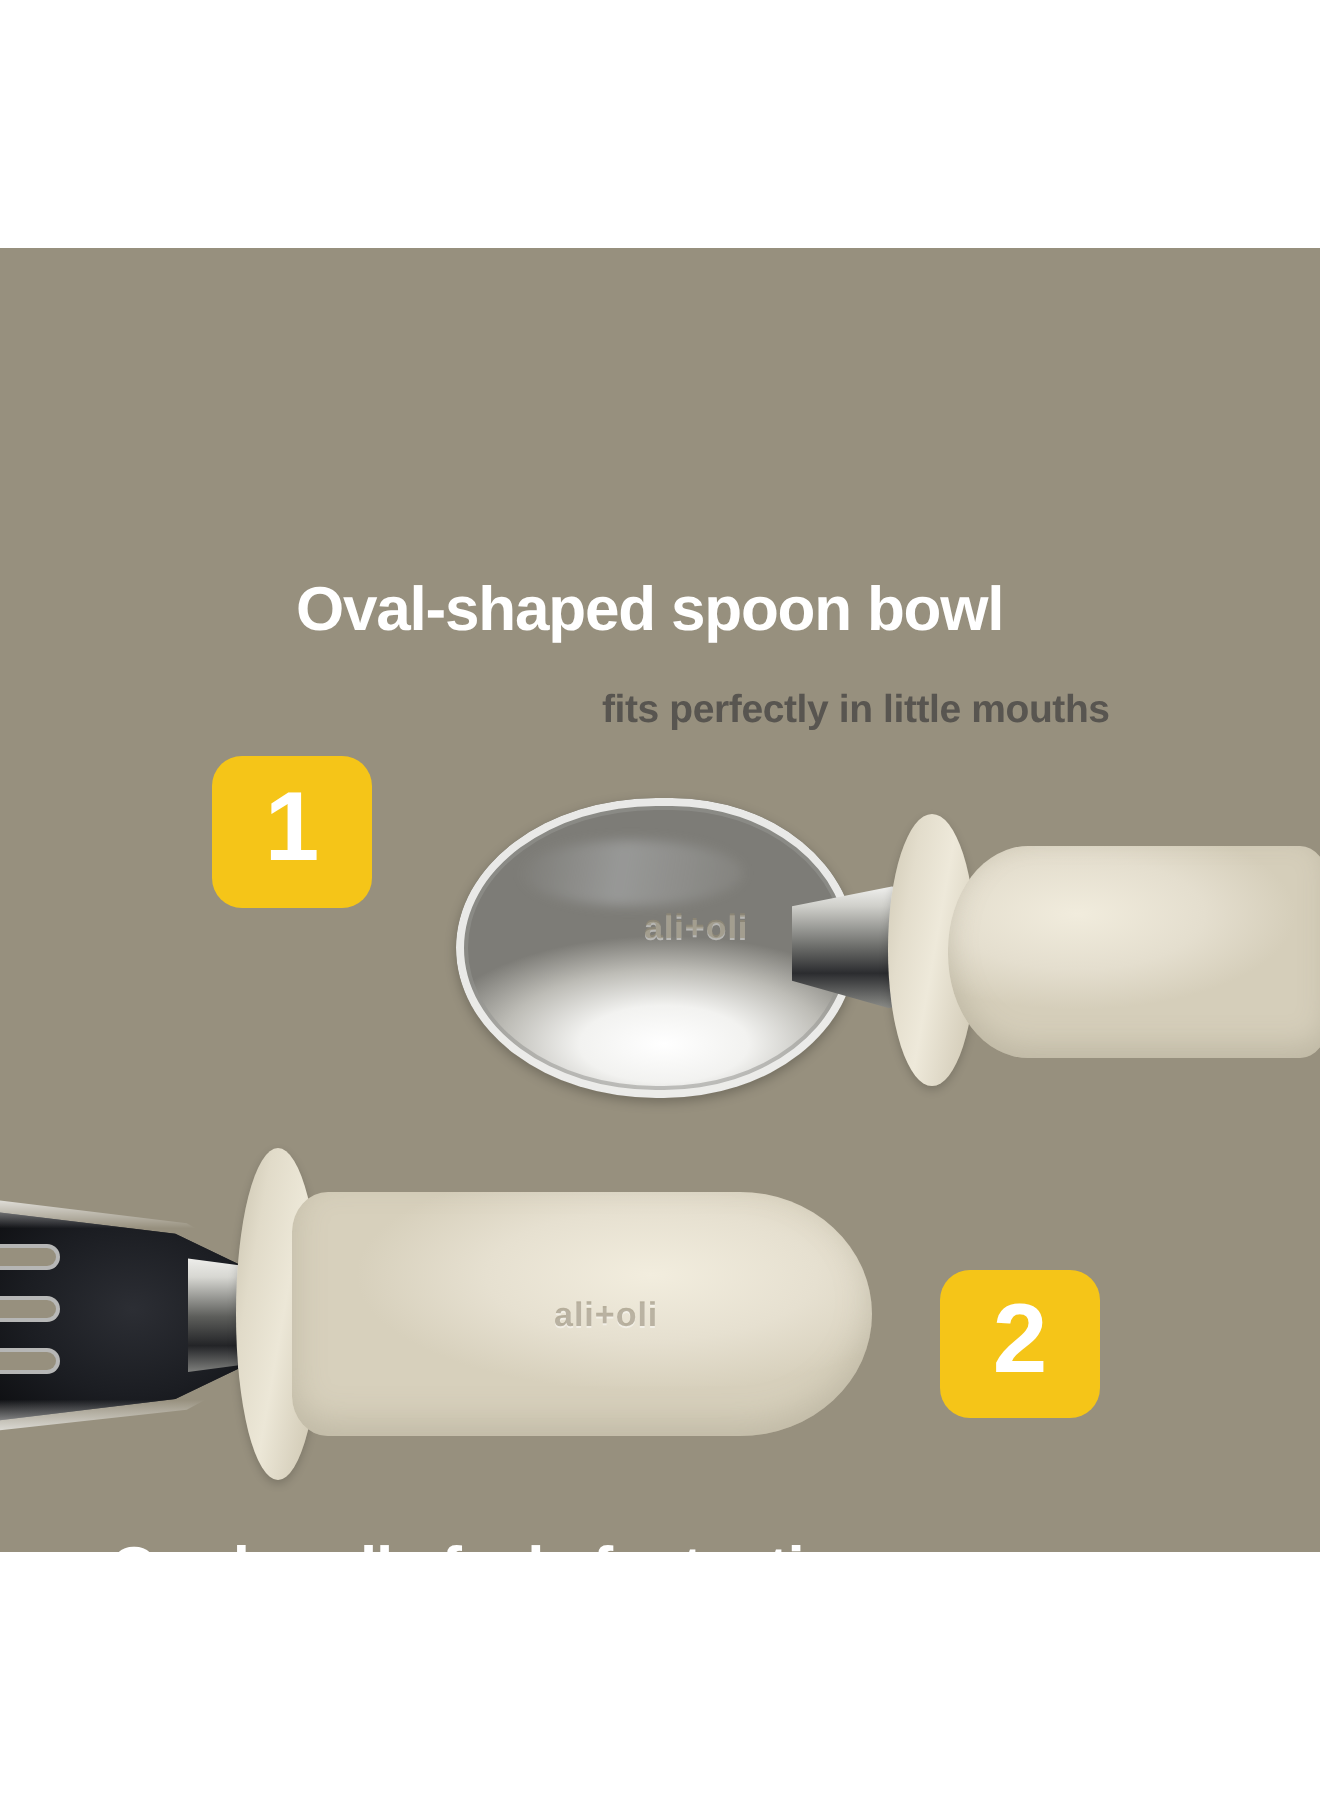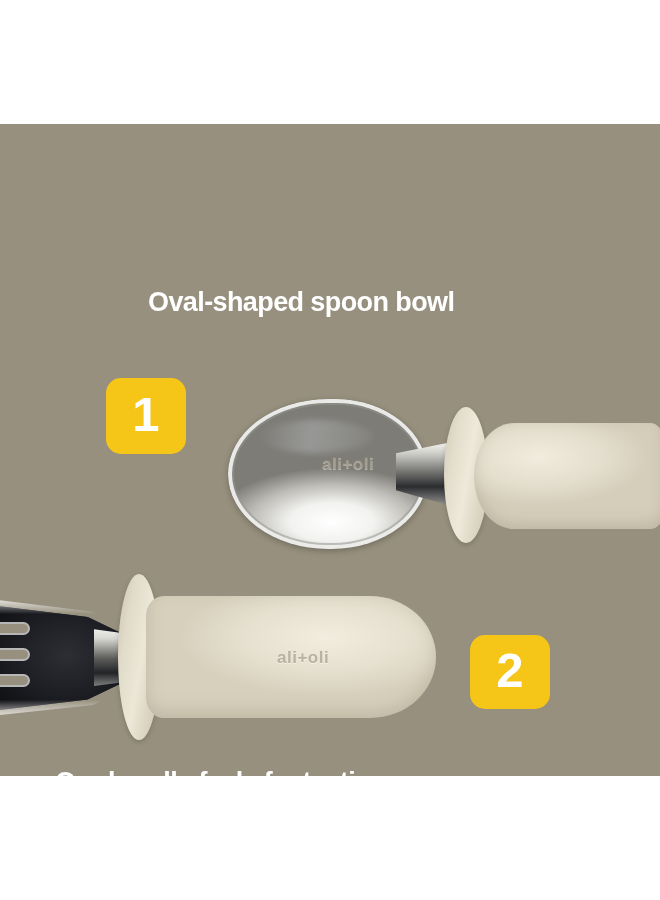--- a/index.html
+++ b/index.html
@@ -32,21 +32,21 @@
     width: 660px;
     height: 652px;
     background: #97907e;
     overflow: hidden;
   }
 
   
   .headline {
     position: absolute;
     color: #ffffff;
-    font-size: 27px;
+    font-size: 31px;
     font-weight: bold;
     letter-spacing: -0.6px;
     white-space: nowrap;
     line-height: 1;
   }
   .subline {
     position: absolute;
     color: #585550;
     font-size: 19.5px;
     font-weight: 600;
@@ -287,20 +287,21 @@
       <div class="tine-gap" id="tine-gap-1"></div>
       <div class="tine-gap" id="tine-gap-2"></div>
       <div class="tine-gap" id="tine-gap-3"></div>
       <div id="fork-neck"></div>
       <div id="fork-collar"></div>
       <div id="fork-handle"></div>
     </div>
     <div id="fork-emboss">ali+oli</div>
 
     <div class="headline" id="headline-1">Oval-shaped spoon bowl</div>
+    <div class="subline" id="subline-1">fits perfectly in little mouths</div>
 
     <div class="headline" id="headline-2">Our handle feels fantastic</div>
 
     <div class="badge" id="badge-1">
       <span>1</span>
     </div>
     <div class="badge" id="badge-2">
       <span>2</span>
     </div>
 

